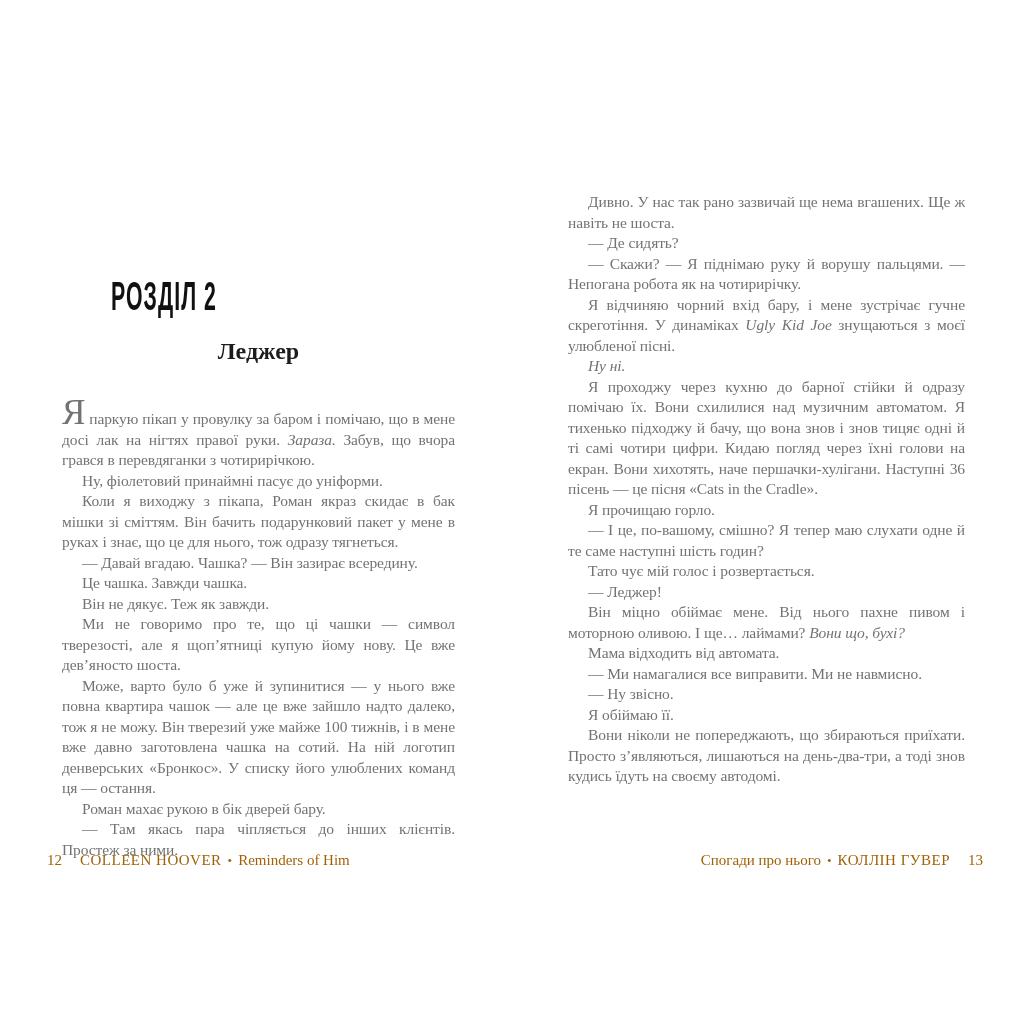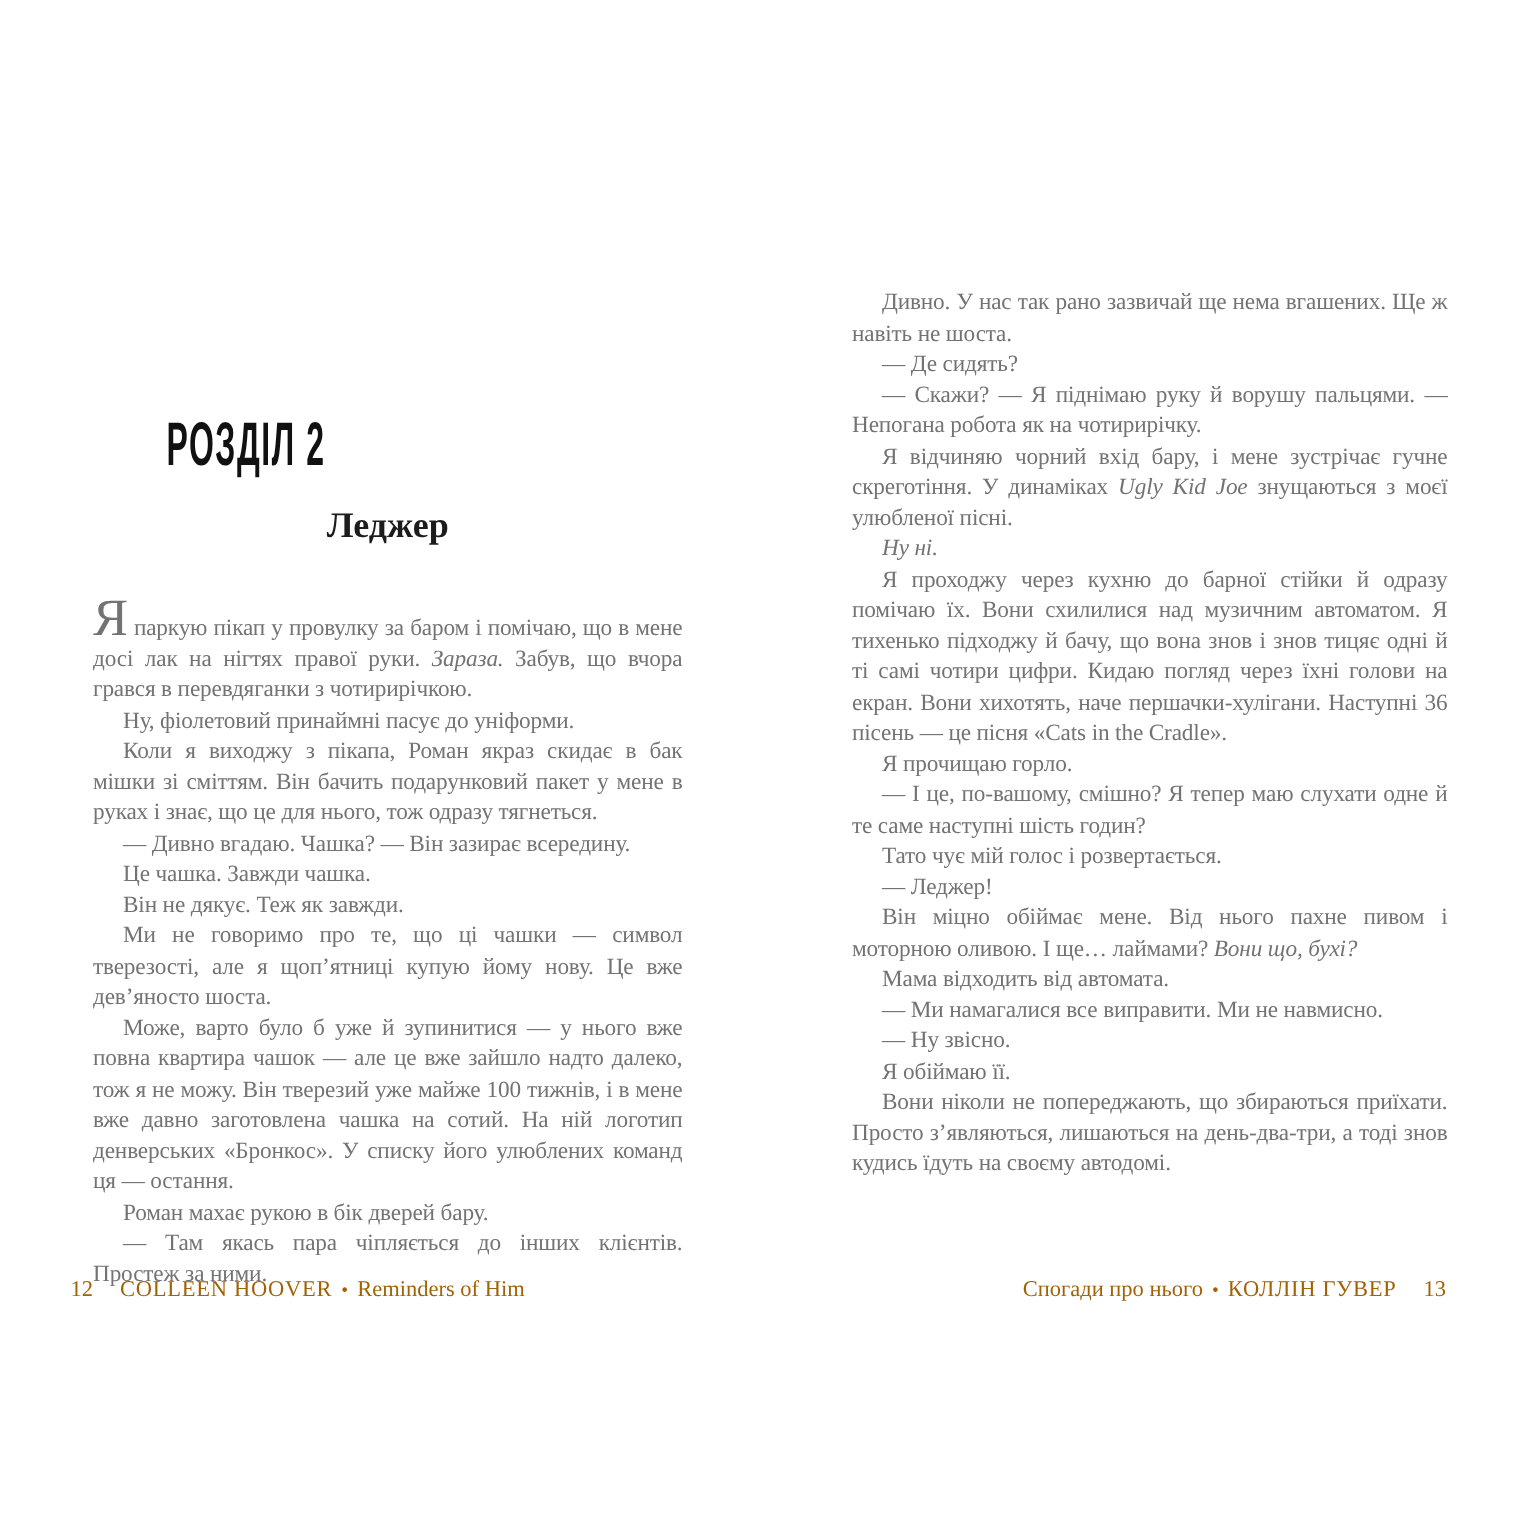--- a/index.html
+++ b/index.html
@@ -83,21 +83,21 @@
     top: 851px;
     font-size: 15px;
     line-height: 1.2;
     color: #a16207;
     white-space: nowrap;
   }
   .footer-left {
     left: 47px;
   }
   .footer-right {
-    right: 60px;
+    right: 41px;
     text-align: center;
   }
   .footer .pagenum {
     display: inline-block;
   }
   .footer-left .pagenum { margin-right: 18px; }
   .footer-right .pagenum { margin-left: 18px; }
   .footer .caps {
     letter-spacing: 0.5px;
   }
@@ -115,21 +115,21 @@
   <div class="chapter-head">
     <span class="chapter-label">РОЗДІЛ 2</span>
   </div>
 
   <div class="chapter-title">Леджер</div>
 
   <div class="body-col body-left">
       <p class="no-indent"><span class="dropcap">Я</span><span>паркую пікап у провулку за баром і помічаю, що в мене досі лак на нігтях правої руки. </span><span class="italic">Зараза.</span><span> Забув, що вчора грався в перевдяганки з чотирирічкою.</span></p>
       <p><span>Ну, фіолетовий принаймні пасує до уніформи.</span></p>
       <p><span>Коли я виходжу з пікапа, Роман якраз скидає в бак мішки зі сміттям. Він бачить подарунковий пакет у мене в руках і знає, що це для нього, тож одразу тягнеться.</span></p>
-      <p><span>— Дивно вгадаю. Чашка? — Він зазирає всередину.</span></p>
+      <p><span>— Давай вгадаю. Чашка? — Він зазирає всередину.</span></p>
       <p><span>Це чашка. Завжди чашка.</span></p>
       <p><span>Він не дякує. Теж як завжди.</span></p>
       <p><span>Ми не говоримо про те, що ці чашки — символ тверезості, але я щоп’ятниці купую йому нову. Це вже дев’яносто шоста.</span></p>
       <p><span>Може, варто було б уже й зупинитися — у нього вже повна квартира чашок — але це вже зайшло надто далеко, тож я не можу. Він тверезий уже майже 100 тижнів, і в мене вже давно заготовлена чашка на сотий. На ній логотип денверських «Бронкос». У списку його улюблених команд ця — остання.</span></p>
       <p><span>Роман махає рукою в бік дверей бару.</span></p>
       <p><span>— Там якась пара чіпляється до інших клієнтів. Простеж за ними.</span></p>
     </div>
 
   <div class="footer footer-left">
     <span class="pagenum">12</span><span class="caps">COLLEEN HOOVER</span><span class="sep">•</span><span>Reminders of Him</span>

